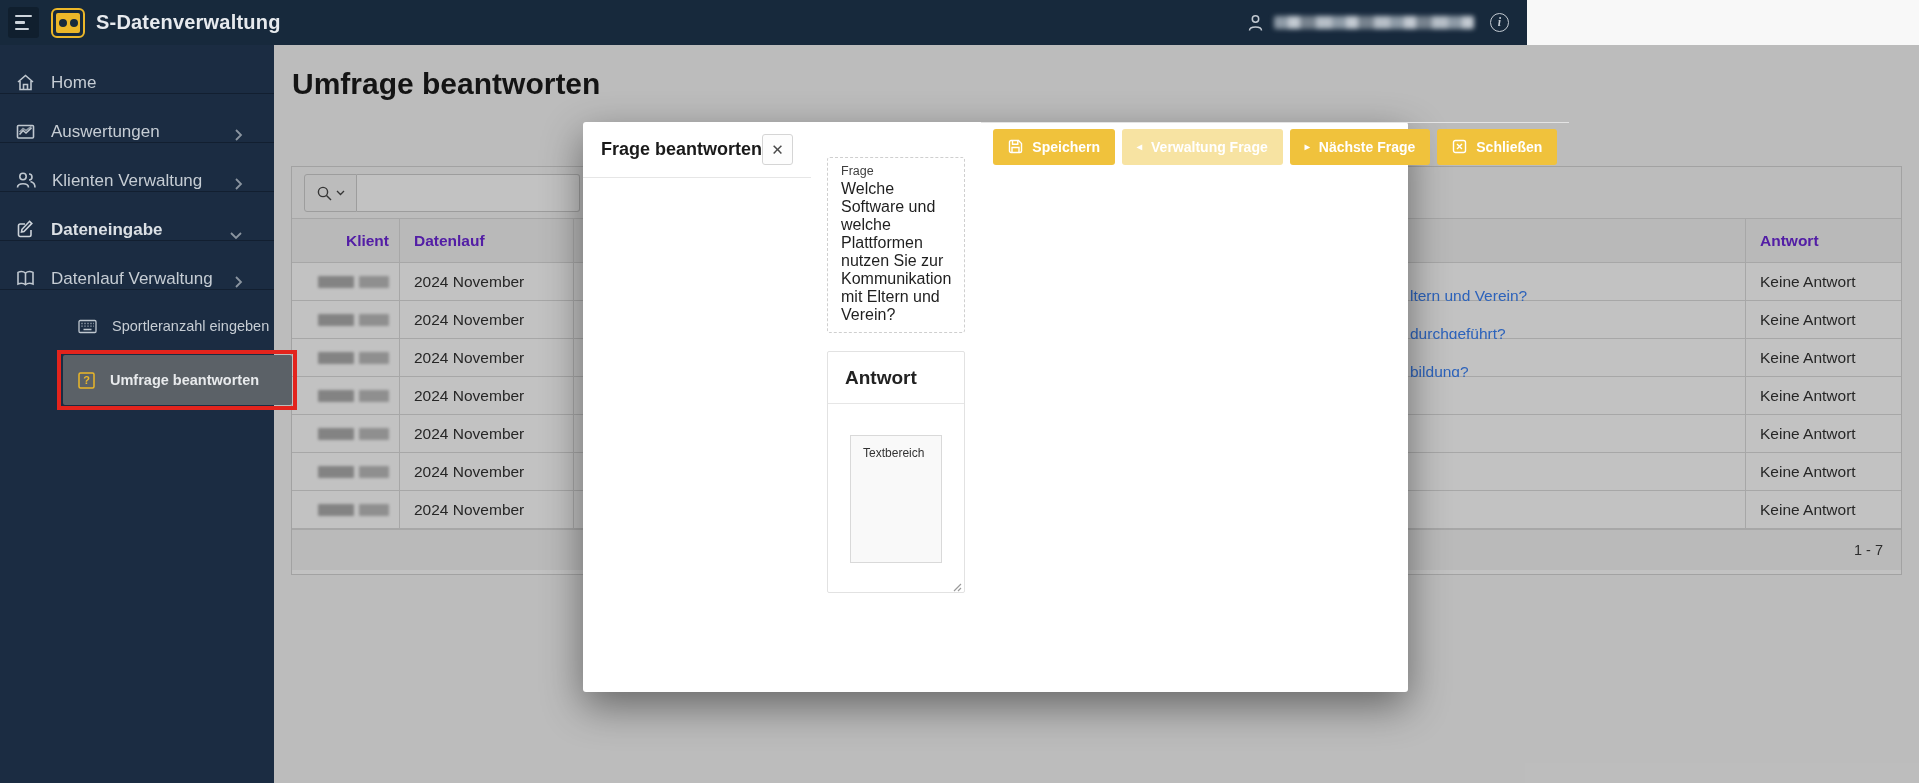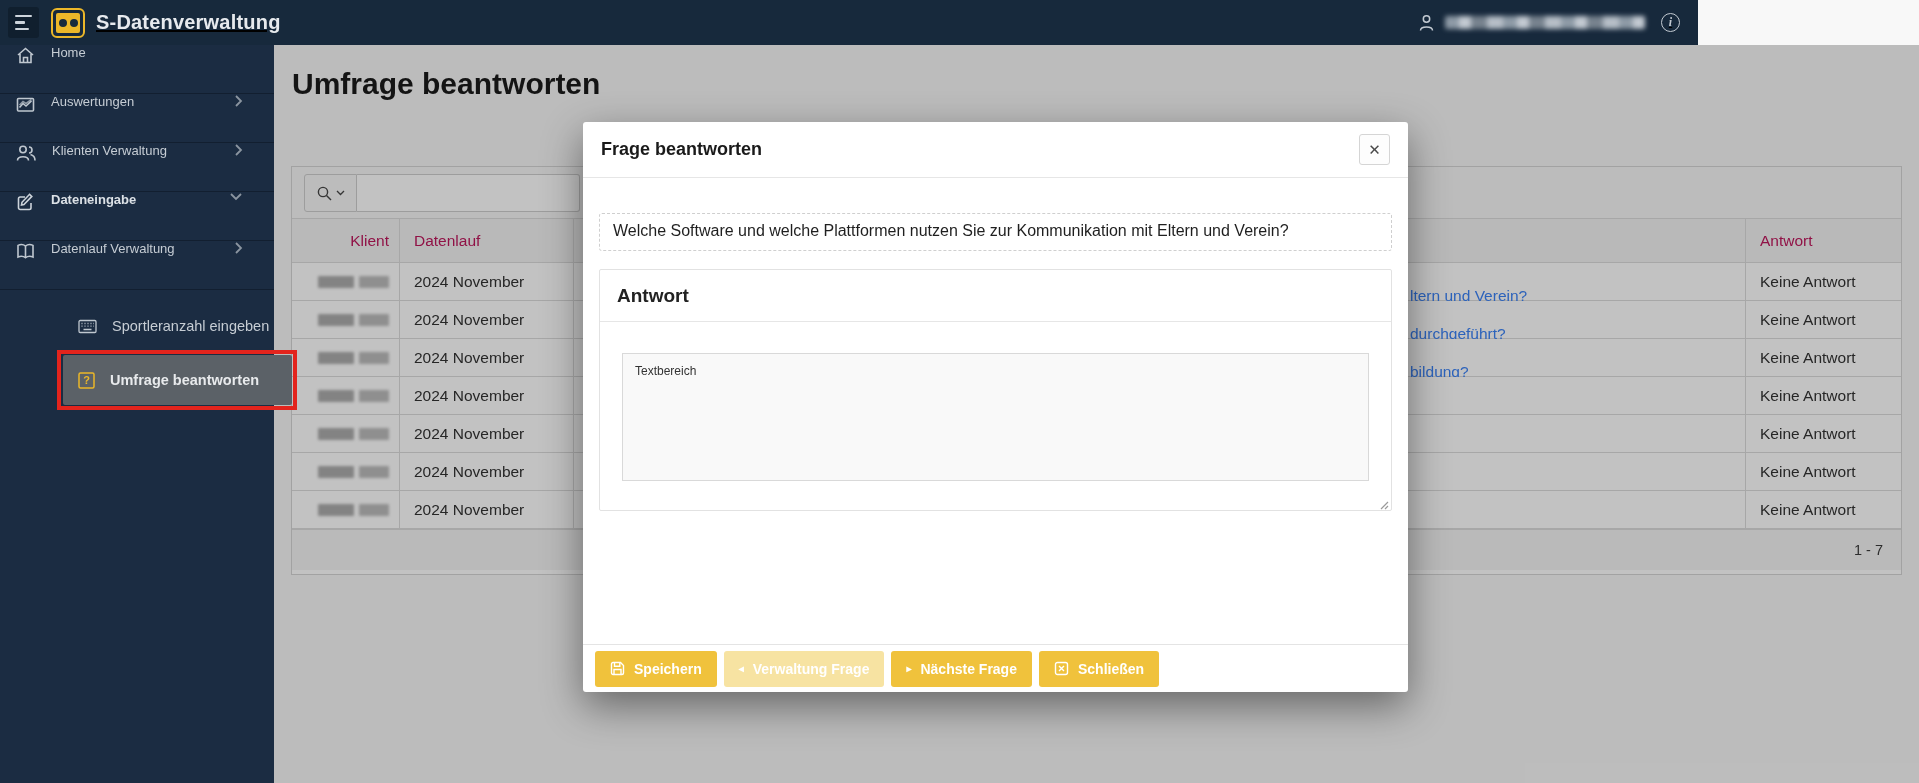--- a/index.html
+++ b/index.html
@@ -1,36 +1,36 @@
 <!DOCTYPE html>
 <html><head>
 <meta charset="utf-8">
 <style>
   * { box-sizing: border-box; margin: 0; padding: 0; }
   html,body { width:1919px; height:783px; }
   body { font-family:"Liberation Sans", sans-serif; background:#e9e9e9; overflow:hidden; }
   .app { position:relative; width:1919px; height:783px; background:#f8f8f8; overflow:hidden; }
 
   
-  .topbar { position:absolute; left:0; top:0; width:1698px; height:45px; background:#17293c; display:flex; align-items:center; z-index:30;text-decoration:underline; }
+  .topbar { position:absolute; left:0; top:0; width:1527px; height:45px; background:#17293c; display:flex; align-items:center; z-index:30; }
   .hamburger { width:31px; height:31px; margin-left:8px; background:#101f2e; border-radius:3px; display:flex; flex-direction:column; justify-content:center; gap:4px; padding-left:7px; cursor:pointer; }
   .hamburger span { height:2.5px; background:#cdd4db; border-radius:1px; }
   .hamburger .b1 { width:17px; } .hamburger .b2 { width:10px; } .hamburger .b3 { width:14px; }
   .logo { position:relative; width:34px; height:30px; margin-left:12px; border:2.5px solid #ecb729; border-radius:6px; }
   .logo .inner { position:absolute; inset:3px; background:#ecb729; border-radius:2px; display:flex; align-items:center; justify-content:center; gap:3px; }
   .logo .dot { width:8px; height:8px; border-radius:50%; background:#17293c; }
   .app-title { margin-left:11px; color:#e7eaee; font-size:20px; font-weight:bold; letter-spacing:.2px; }
   .top-right { margin-left:auto; margin-right:18px; display:flex; align-items:center; gap:10px; }
   .blur-name { width:200px; height:13px; border-radius:2px; filter:blur(2.6px);
     background:repeating-linear-gradient(90deg,#8e9aa6 0 14px,#c3cad2 14px 26px,#77828e 26px 42px,#b6bec7 42px 58px); }
   .info-icon { width:19px; height:19px; border:1.6px solid #c3cad2; border-radius:50%; color:#c3cad2; font:italic bold 12px "Liberation Serif",serif; display:flex; align-items:center; justify-content:center; margin-left:6px; cursor:pointer; }
 
   
   .sidebar { position:absolute; left:0; top:45px; width:274px; height:738px; background:#1b2c42; z-index:20; }
-  .nav-item { height:49px; display:flex; align-items:flex-start; padding:0 16px 0 15px; border-bottom:1px solid #121f30; color:#c6cdd4; font-size:13px; cursor:pointer; }
+  .nav-item { height:49px; display:flex; align-items:flex-end; padding:0 16px 0 15px; border-bottom:1px solid #121f30; color:#c6cdd4; font-size:17px; cursor:pointer; }
   .nav-item svg { flex:0 0 auto; margin-right:15px; }
   .nav-item .lbl { white-space:nowrap; }
   .nav-item.expanded { font-weight:bold; color:#dbe0e5; }
   .chev { margin-left:auto; display:flex; }
   .subnav { padding-top:13px;margin-left:41px; }
   .sub-item { height:46px; display:flex; align-items:center; padding-left:37px; color:#c6cdd4; font-size:14.5px; cursor:pointer; }
   .sub-item svg { margin-right:15px; }
   .sub-item.selected { position:relative; height:50px; margin:6px 0 0 22px; width:229px; padding-left:15px; background:#5b6167; border-radius:2px; font-weight:bold; color:#e8eaec; }
   .annotation { position:absolute; left:-6px; top:-5px; width:240px; height:60px; border:4px solid #e3241d; pointer-events:none; }
 
@@ -40,34 +40,34 @@
 
   .ir-container { position:absolute; left:17px; top:121px; width:1611px; height:409px; border:1px solid #d5d5d5; background:#fff; }
   .toolbar { height:52px; background:#f7f7f7; border-bottom:1px solid #dcdcdc; position:relative; }
   .search-group { position:absolute; left:12px; top:7px; display:flex; height:38px; }
   .search-btn { width:53px; border:1px solid #cfcfcf; border-radius:3px 0 0 3px; background:#f7f7f7; display:flex; align-items:center; justify-content:center; gap:3px; cursor:pointer; }
   .search-input { width:223px; border:1px solid #cfcfcf; border-left:none; border-radius:0 3px 3px 0; background:#fff; font-size:15px; padding:0 10px; color:#333; outline:none; }
 
   .grid { display:grid; grid-template-columns:108px 174px 1172px 155px; }
   .cell { border-bottom:1px solid #dcdcdc; font-size:15.5px; display:flex; align-items:center; overflow:visible; white-space:nowrap; }
   .cell.sep { border-right:1px solid #dcdcdc; }
-  .hcell { height:44px; background:#f4f4f4; color:#be185d; font-weight:normal; }
+  .hcell { height:44px; background:#f4f4f4; color:#6d28d9; font-weight:bold; }
   .bcell { height:38px; background:#fff; color:#333; }
   .right { justify-content:flex-end; padding-right:10px; }
   .padl { padding-left:14px; }
   .klient-blur { display:flex; gap:5px; }
   .klient-blur i { display:block; height:12px; border-radius:1px; filter:blur(1.6px); }
   .klient-blur .k1 { width:36px; background:#adadad; }
   .klient-blur .k2 { width:30px; background:#bdbdbd; }
   .frage-link { margin-left:836px; color:#3b82f6; cursor:pointer;margin-top:28px; }
   .ir-footer { height:41px; background:#f5f5f5; border-top:1px solid #dcdcdc; display:flex; align-items:center; justify-content:flex-end; padding-right:18px; font-size:14.5px; color:#3c3c3c; }
 
   
   .overlay { position:absolute; inset:0; background:rgba(0,0,0,0.24); z-index:5; }
-  .modal { position:absolute; left:309px; top:77px; width:825px; height:570px; background:#fff; border-radius:3px; box-shadow:0 14px 40px rgba(0,0,0,.45); z-index:10; display:flex; flex-direction:column; }
+  .modal { position:absolute; left:309px; top:77px; width:825px; height:570px; background:#fff; border-radius:3px; box-shadow:0 14px 40px rgba(0,0,0,.45); z-index:10; display:flex; flex-direction:row; }
   .modal-header { height:56px; flex:0 0 auto; border-bottom:1px solid #e6e6e6; display:flex; align-items:center; padding:0 18px; }
   .modal-title { font-size:18px; font-weight:bold; color:#1a1a1a; }
   .modal-close { margin-left:auto; width:31px; height:31px; border:1px solid #d5d5d5; border-radius:3px; background:#fdfdfd; color:#4a4a4a; font-size:15px; display:flex; align-items:center; justify-content:center; cursor:pointer; }
   .modal-body { flex:1; padding:35px 16px 0; }
   .dashed-field { border:1px dashed #cfcfcf; border-radius:3px; padding:6px 13px 8px; }
   .dashed-field + .dashed-field { margin-top:16px; }
   .field-label { font-size:12.5px; color:#3e3e3e; }
   .field-value { font-size:16px; color:#1f1f1f; margin-top:2px; min-height:20px; }
   .card { margin-top:18px; border:1px solid #e2e2e2; border-radius:2px; height:242px; }
   .card-header { padding:15px 17px 14px; font-size:19px; font-weight:bold; color:#222; border-bottom:1px solid #e6e6e6; }
@@ -302,20 +302,21 @@
 
     <div class="overlay"></div>
 
     <div class="modal">
       <div class="modal-header">
         <span class="modal-title">Frage beantworten</span>
         <div class="modal-close">✕</div>
       </div>
       <div class="modal-body">
         <div class="dashed-field">
+          <div class="field-label">Frage</div>
           <div class="field-value">Welche Software und welche Plattformen nutzen Sie zur Kommunikation mit Eltern und Verein?</div>
         </div>
         <div class="card">
           <div class="card-header">Antwort</div>
           <div class="card-body">
             <div class="textarea">Textbereich</div>
             <svg class="resize-handle" width="11" height="11" viewBox="0 0 11 11" stroke="#9a9a9a" stroke-width="1.2">
               <path d="M10 3 L3 10 M10 7 L7 10" fill="none"></path>
             </svg>
           </div>

